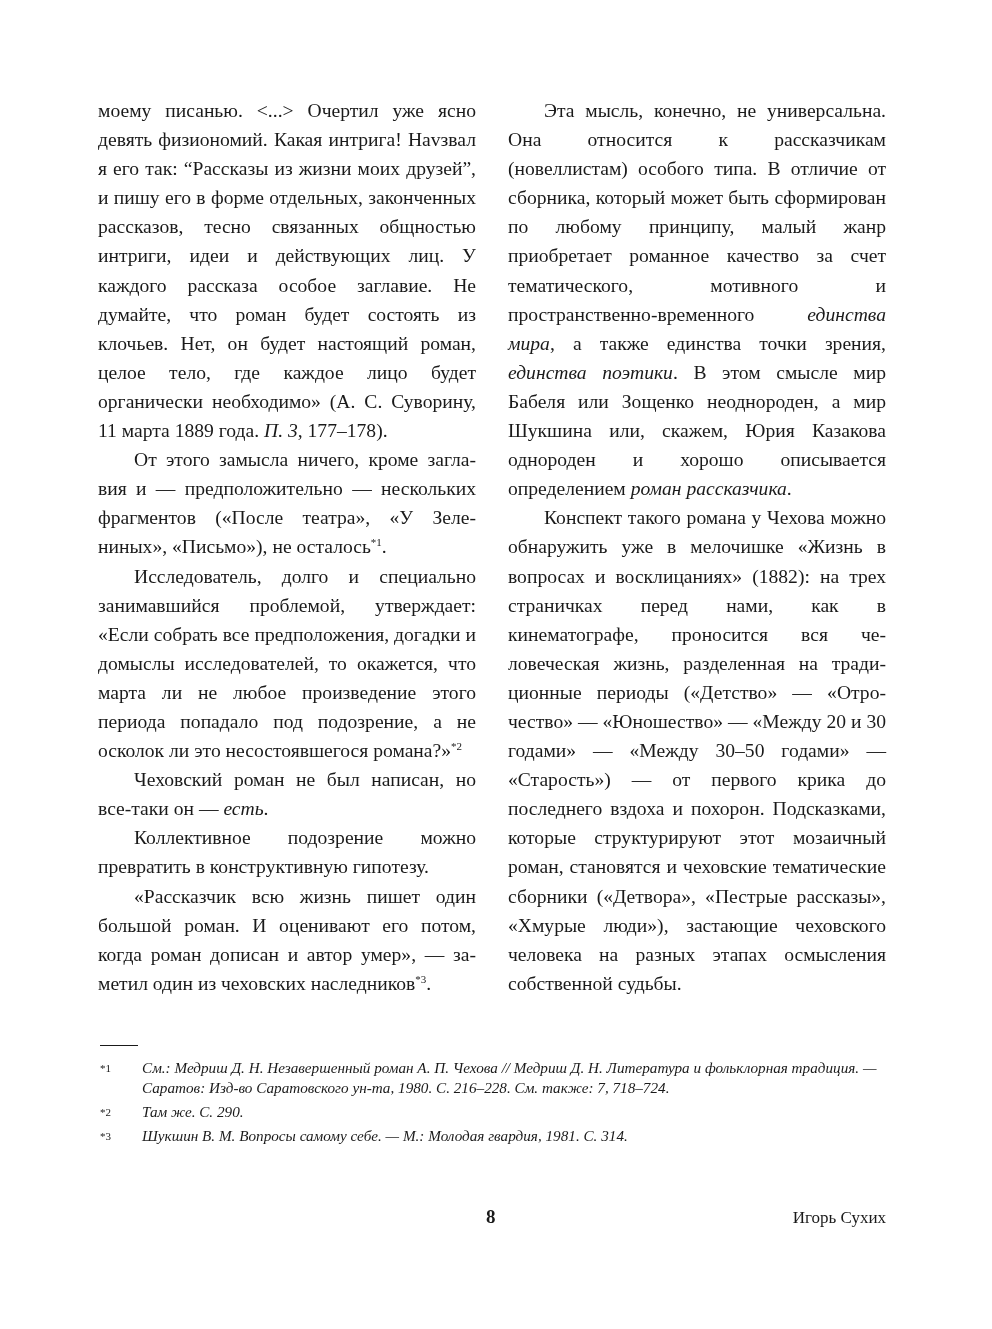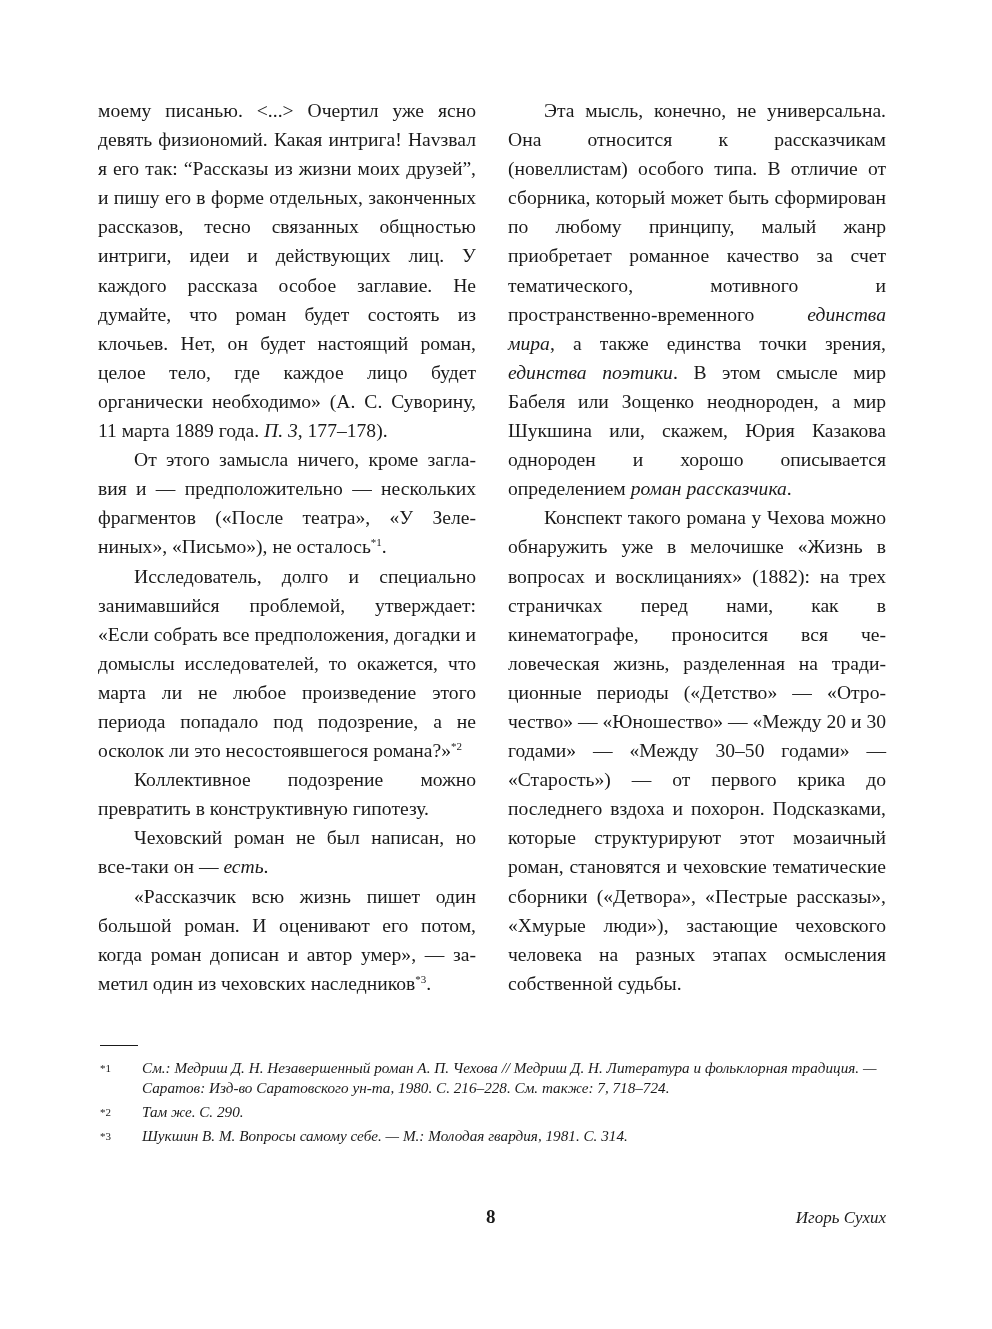--- a/index.html
+++ b/index.html
@@ -12,31 +12,31 @@
   .col p { margin: 0; }
   .col p.indent { text-indent: 36px; }
   .col sup { font-size: 11px; line-height: 0; vertical-align: 7px; }
   em { font-style: italic; }
   .fn-rule { position: absolute; left: 100px; top: 1045px; width: 38px; height: 0; border-top: 1px solid #1a1a1a; }
   .footnotes { position: absolute; left: 100px; top: 1058px; width: 786px; font-size: 15.2px; line-height: 20px; }
   .fn { display: flex; margin-bottom: 4px; }
   .fn-mark { width: 42px; flex: 0 0 42px; font-size: 11px; padding-top: 0px; }
   .fn-text { flex: 1; font-style: italic; }
   .folio { position: absolute; top: 1206px; left: 486px; font-size: 19px; font-weight: bold; }
-  .running-head { position: absolute; top: 1208px; right: 106px; font-size: 17px; font-style: italic; }
+  .running-head { position: absolute; top: 1208px; right: 106px; font-size: 17px; }
 </style>
 </head>
 <body>
 
 <div class="col col-left">
   <p><span>моему писанью. &lt;...&gt; Очертил уже ясно девять физиономий. Какая интрига! На­vзвал я его так: “Рассказы из жизни моих друзей”, и пишу его в форме отдельных, законченных рассказов, тесно связанных общностью интриги, идеи и действующих лиц. У каждого рассказа особое загла­вие. Не думайте, что роман будет состо­ять из клочьев. Нет, он будет настоящий роман, целое тело, где каждое лицо будет органически необходимо» (А. С. Суво­рину, 11 марта 1889 года. </span><em>П. 3</em><span>, 177–178).</span></p>
   <p class="indent"><span>От этого замысла ничего, кроме загла­вия и — предположительно — нескольких фрагментов («После театра», «У Зеле­ниных», «Письмо»), не осталось</span><sup>*1</sup><span>.</span></p>
   <p class="indent"><span>Исследователь, долго и специально занимавшийся проблемой, утверждает: «Если собрать все предположения, до­гадки и домыслы исследователей, то окажется, что марта ли не любое про­изведение этого периода попадало под подозрение, а не осколок ли это несосто­явшегося романа?»</span><sup>*2</sup></p>
+  <p class="indent"><span>Чеховский роман не был написан, но все-таки он — </span><em>есть</em><span>.</span></p>
   <p class="indent">Коллективное подозрение можно превратить в конструктивную гипотезу.</p>
-  <p class="indent"><span>Чеховский роман не был написан, но все-таки он — </span><em>есть</em><span>.</span></p>
   <p class="indent"><span>«Рассказчик всю жизнь пишет один большой роман. И оценивают его потом, когда роман дописан и автор умер», — за­метил один из чеховских наследников</span><sup>*3</sup><span>.</span></p>
 </div>
 
 <div class="col col-right">
   <p class="indent"><span>Эта мысль, конечно, не универ­сальна. Она относится к рассказчикам (новеллистам) особого типа. В отли­чие от сборника, который может быть сформирован по любому принципу, ма­лый жанр приобретает романное каче­ство за счет тематического, мотивного и пространственно-временного </span><em>един­ства мира</em><span>, а также единства точки зре­ния, </span><em>единства поэтики</em><span>. В этом смысле мир Бабеля или Зощенко неоднороден, а мир Шукшина или, скажем, Юрия Ка­закова однороден и хорошо описывается определением </span><em>роман рассказчика</em><span>.</span></p>
   <p class="indent">Конспект такого романа у Чехова можно обнаружить уже в мелочишке «Жизнь в вопросах и восклицаниях» (1882): на трех страничках перед нами, как в кинематографе, проносится вся че­ловеческая жизнь, разделенная на тради­ционные периоды («Детство» — «Отро­чество» — «Юношество» — «Между 20 и 30 годами» — «Между 30–50 го­дами» — «Старость») — от первого крика до последнего вздоха и похорон. Под­сказками, которые структурируют этот мозаичный роман, становятся и чехов­ские тематические сборники («Детвора», «Пестрые рассказы», «Хмурые люди»), застающие чеховского человека на раз­ных этапах осмысления собственной судьбы.</p>
 </div>
 
 <div class="fn-rule"></div>
 

